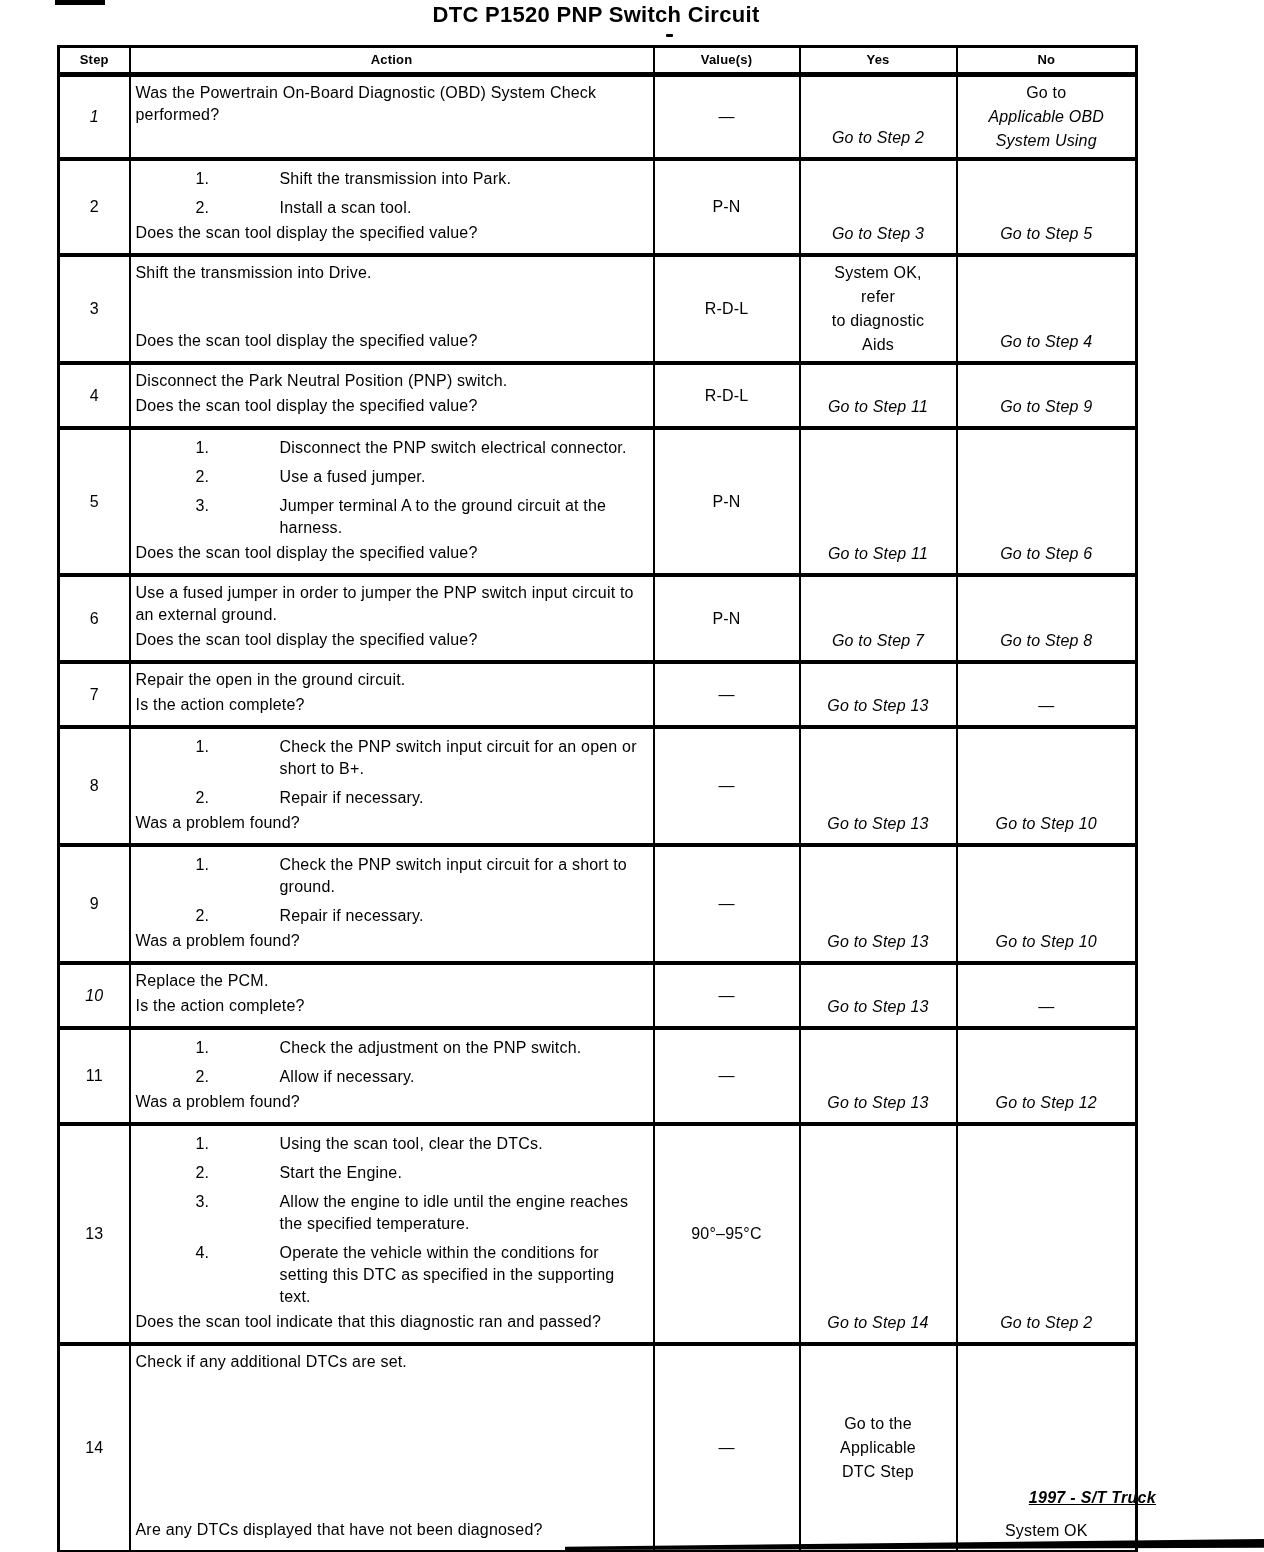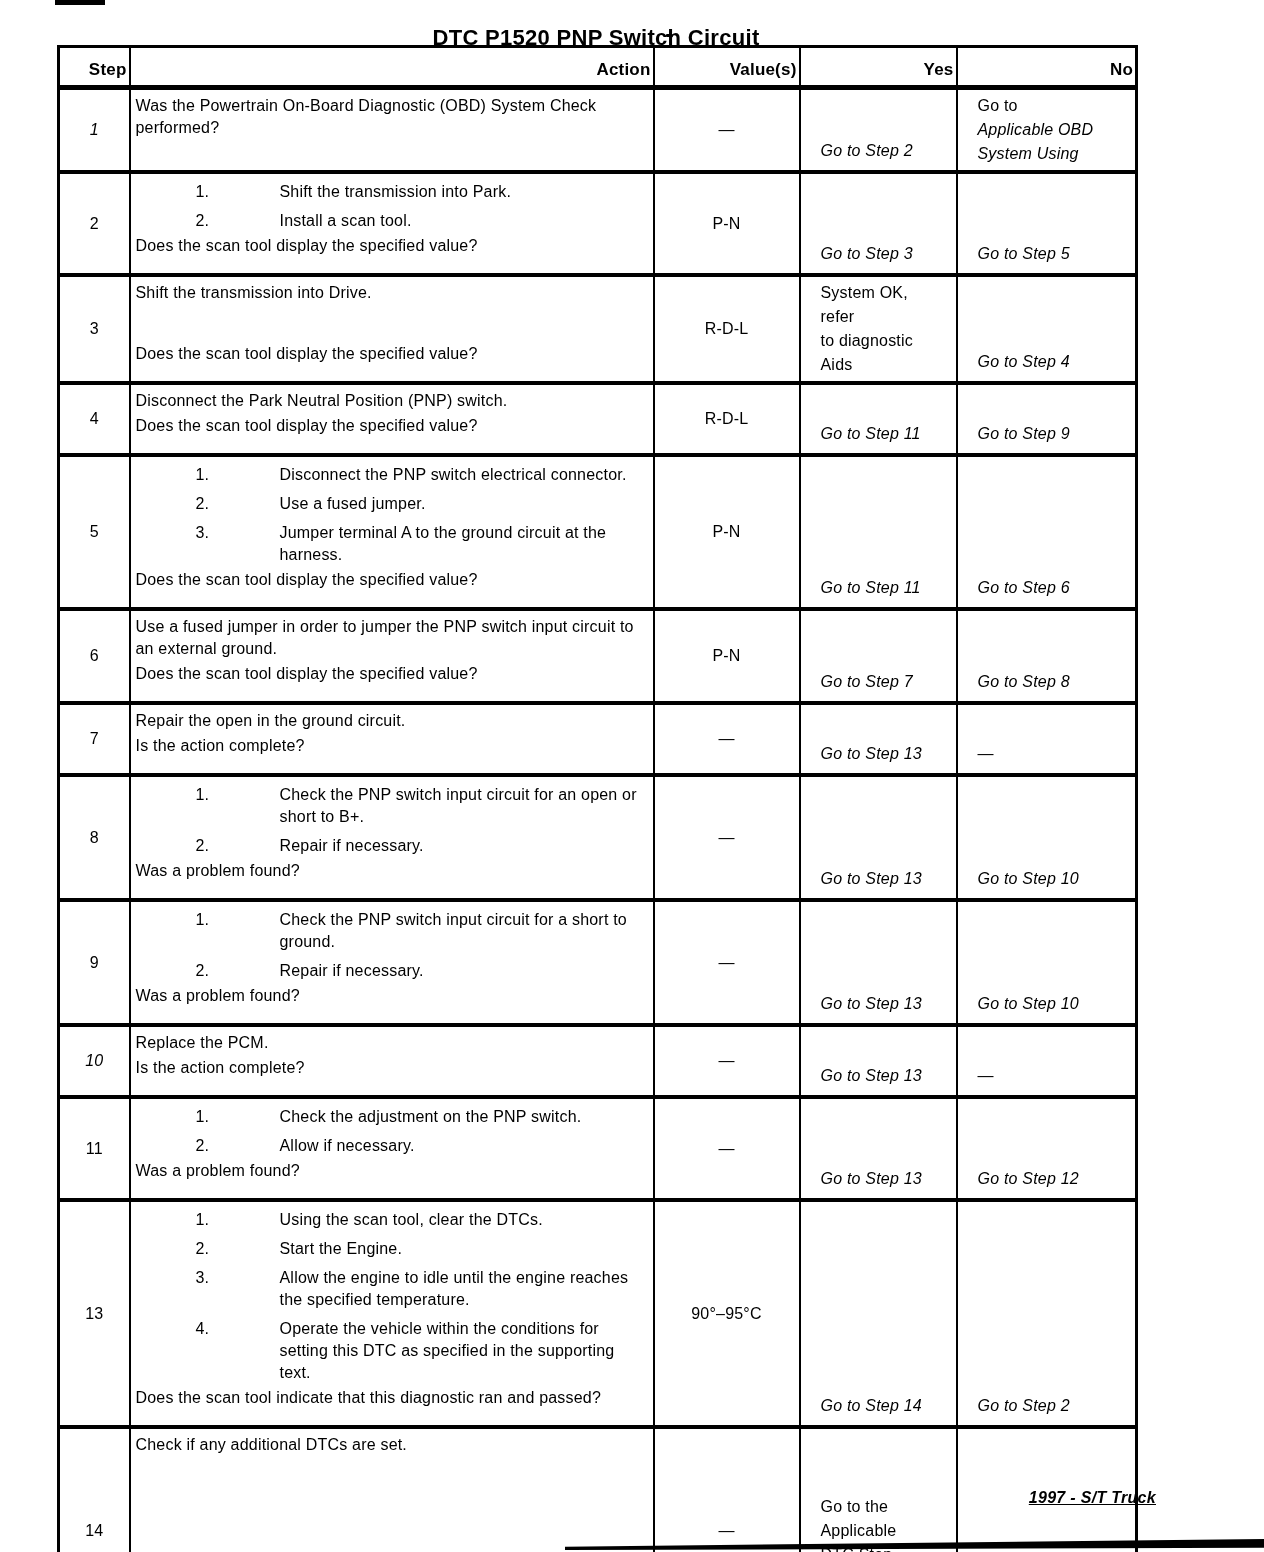--- a/index.html
+++ b/index.html
@@ -3,43 +3,43 @@
 <meta charset="utf-8">
 <style>
   * { margin:0; padding:0; box-sizing:border-box; }
   html,body { background:#ffffff; }
   body {
     width:1264px; height:1552px; position:relative;
     font-family:"Liberation Sans", sans-serif;
     color:#000; overflow:hidden;
   }
   .page-title {
-    position:absolute; left:57px; top:25px; width:1078px;
+    position:absolute; left:57px; top:2px; width:1078px;
     text-align:center; font-size:22px; font-weight:bold; letter-spacing:.3px;
   }
   .artifact-topleft {
     position:absolute; left:55px; top:0; width:50px; height:5px; background:#000;
   }
   .artifact-dot {
     position:absolute; left:666px; top:34px; width:7px; height:3px; background:#000; border-radius:1px;
   }
   table.diag {
     position:absolute; left:57px; top:45px; width:1078px;
     border-collapse:collapse; table-layout:fixed;
     border:3px solid #000;
   }
   col.c-step { width:71px; }
   col.c-action { width:524px; }
   col.c-value { width:146px; }
   col.c-yes { width:157px; }
   col.c-no { width:180px; }
   th {
     border:2px solid #000; border-top:3px solid #000; border-bottom:5px solid #000;
-    font-size:17px; font-weight:bold; padding:12px 2px 5px; height:26px;
-    text-align:right; letter-spacing:.2px;
+    font-size:13px; font-weight:bold; padding:4px 2px 5px; height:26px;
+    text-align:center; letter-spacing:.2px;
   }
   tbody td {
     border:2px solid #000; border-top:4px solid #000;
     font-size:16px; vertical-align:middle; letter-spacing:.2px;
   }
   
   tbody tr:nth-child(1)  td { height:76px; }
   tbody tr:nth-child(2)  td { height:82px; }
   tbody tr:nth-child(3)  td { height:58px; }
   tbody tr:nth-child(4)  td { height:55px; }
@@ -51,31 +51,31 @@
   tbody tr:nth-child(10) td { height:56px; }
   tbody tr:nth-child(11) td { height:85px; }
   tbody tr:nth-child(12) td { height:56px; }
   tbody tr:nth-child(13) td { height:207px; }
   tbody tr:nth-child(14) td { height:74px; }
 
   td.step-cell { text-align:center; font-size:16px; }
   td.action-cell { padding:0; vertical-align:top; height:inherit; }
   .action-inner {
     display:flex; flex-direction:column; height:100%;
-    padding:5px 4px 16px 5px; line-height:22px;
+    padding:5px 4px 9px 5px; line-height:22px;
   }
   .lead { padding-right:6px; }
   .items { }
   .item { display:flex; padding-left:60px; margin-top:7px; }
   .item:first-child { margin-top:2px; }
   .num { flex:none; width:36px; }
   .itxt { max-width:424px;margin-left:48px; }
   .question { margin-top:auto; padding-top:3px; }
   td.value-cell { text-align:center; }
-  td.yn-cell { vertical-align:bottom; padding:4px 20px 7px; }
+  td.yn-cell { text-align:center; vertical-align:bottom; padding:4px 20px 7px; }
   td.yn-cell.multi { vertical-align:middle; padding-bottom:4px; }
   .yn-line { line-height:24px; }
   .i { font-style:italic; }
   .page-footer {
     position:absolute; right:108px; top:1489px;
     font-size:16px; font-weight:bold; font-style:italic; letter-spacing:.3px;text-decoration:underline;
   }
   .bottom-rule {
     position:absolute; left:565px; right:0; top:1538px; height:12px; background:#000;
     clip-path:polygon(0 72%, 100% 8%, 100% 82%, 0 100%);

